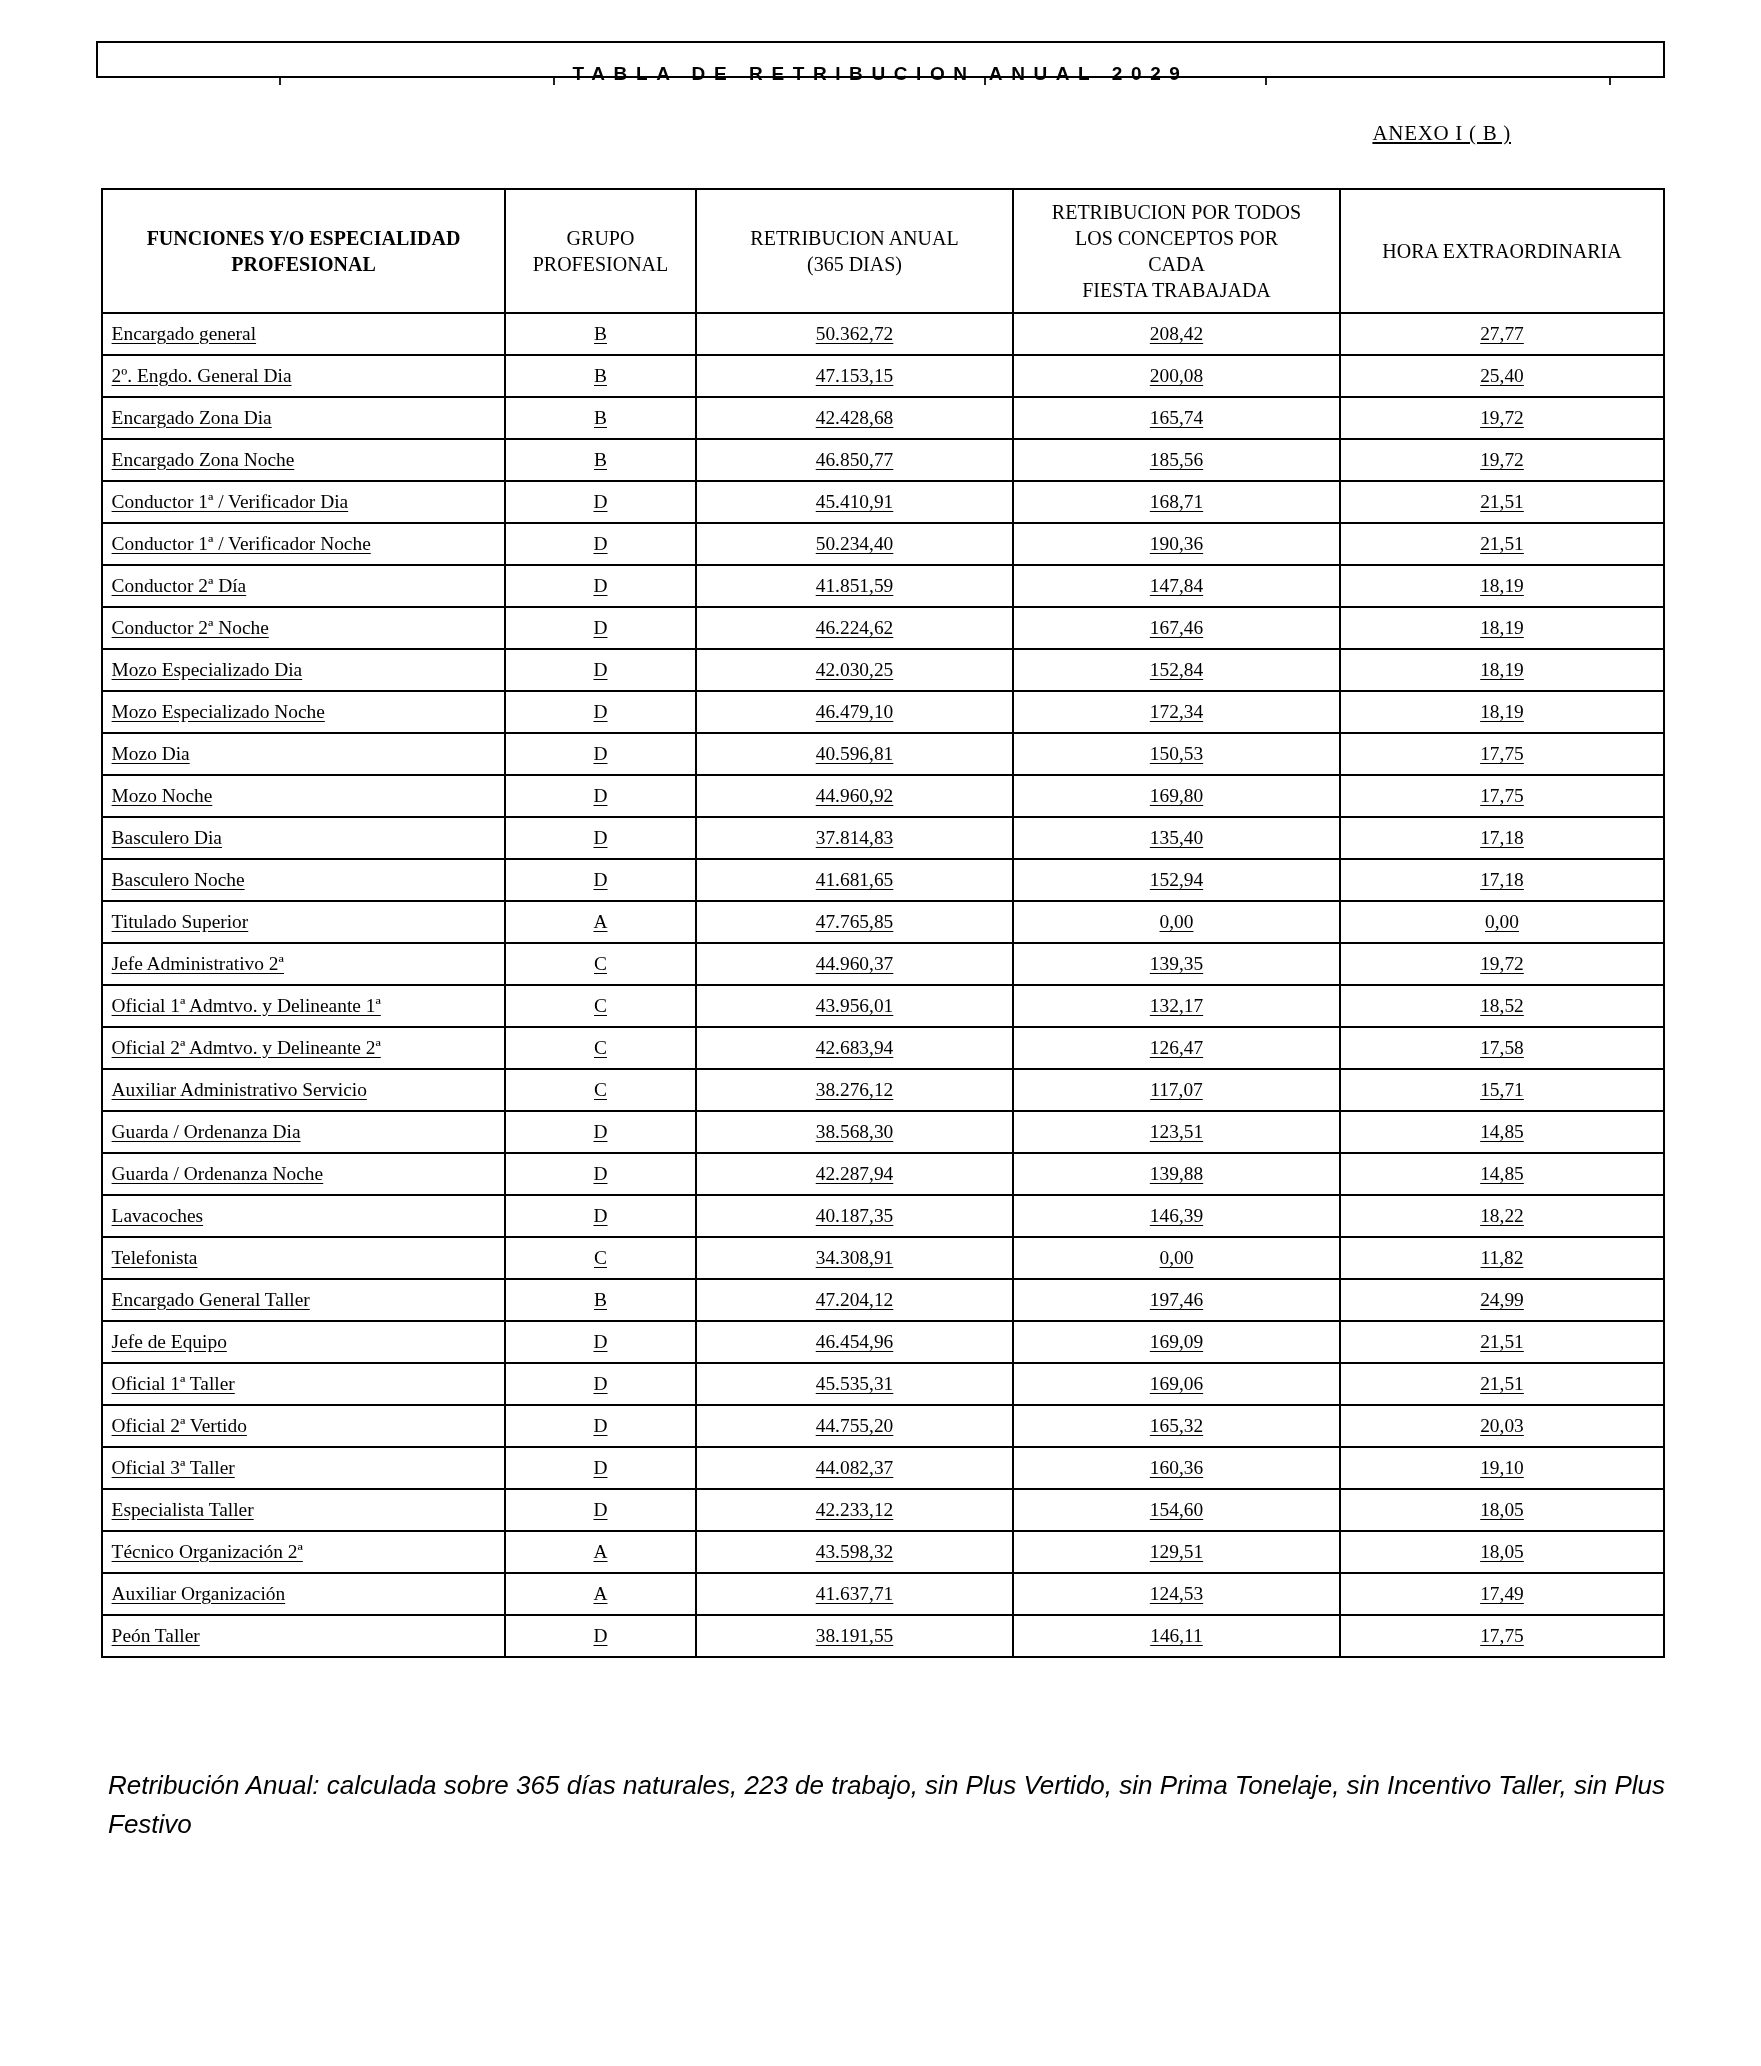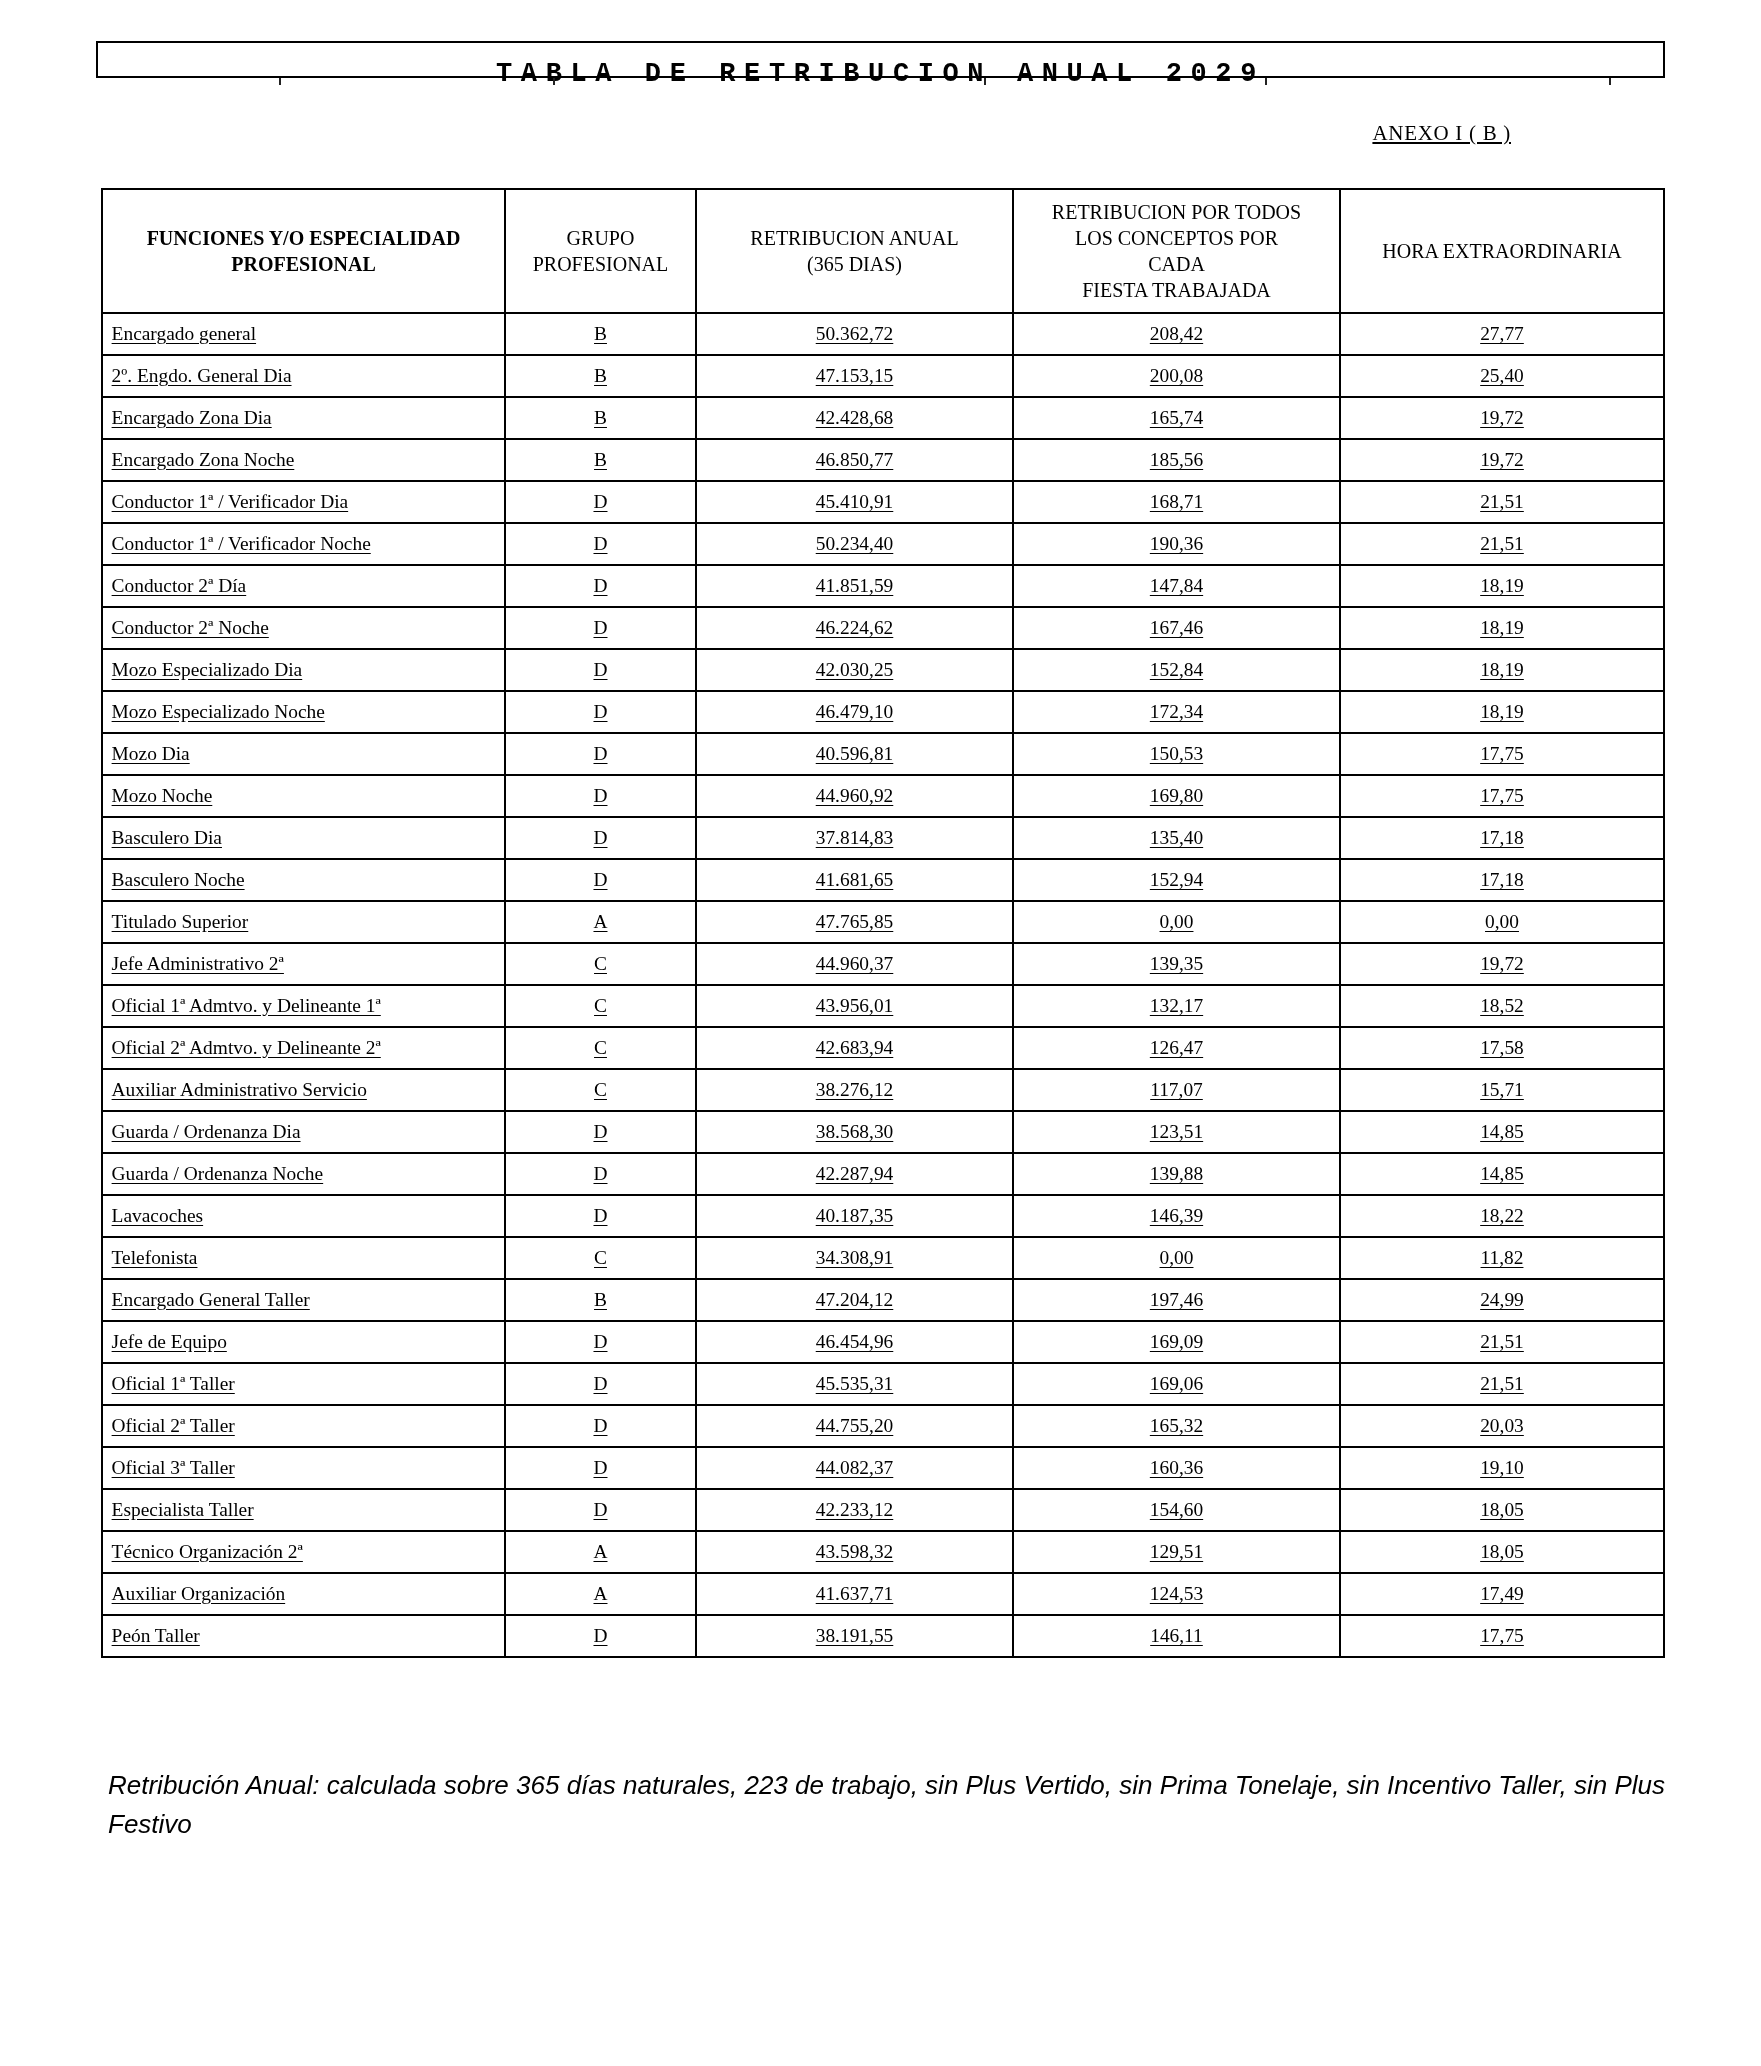--- a/index.html
+++ b/index.html
@@ -21,23 +21,23 @@
     left: 96px;
     top: 41px;
     width: 1565px;
     height: 33px;
     border: 2.2px solid #000;
     display: flex;
     align-items: center;
     justify-content: center;
   }
   .title-text {
-    font-family: Liberation Mono, monospace;
+    font-family: Liberation Sans, sans-serif;
     font-weight: bold;
-    font-size: 27px;
+    font-size: 19px;
     letter-spacing: 8.6px;
     white-space: nowrap;
     margin-top: 28px;
   }
   .tick {
     position: absolute;
     top: 78px;
     width: 2.2px;
     height: 7.2px;
     background: #222;
@@ -323,21 +323,21 @@
         <td class="c-center"><span class="u">21,51</span></td>
       </tr>
       <tr>
         <td class="c-left"><span class="u">Oficial 1ª Taller</span></td>
         <td class="c-center"><span class="u">D</span></td>
         <td class="c-center"><span class="u">45.535,31</span></td>
         <td class="c-center"><span class="u">169,06</span></td>
         <td class="c-center"><span class="u">21,51</span></td>
       </tr>
       <tr>
-        <td class="c-left"><span class="u">Oficial 2ª Taller</span></td>
+        <td class="c-left"><span class="u">Oficial 2ª Vertido</span></td>
         <td class="c-center"><span class="u">D</span></td>
         <td class="c-center"><span class="u">44.755,20</span></td>
         <td class="c-center"><span class="u">165,32</span></td>
         <td class="c-center"><span class="u">20,03</span></td>
       </tr>
       <tr>
         <td class="c-left"><span class="u">Oficial 3ª Taller</span></td>
         <td class="c-center"><span class="u">D</span></td>
         <td class="c-center"><span class="u">44.082,37</span></td>
         <td class="c-center"><span class="u">160,36</span></td>

